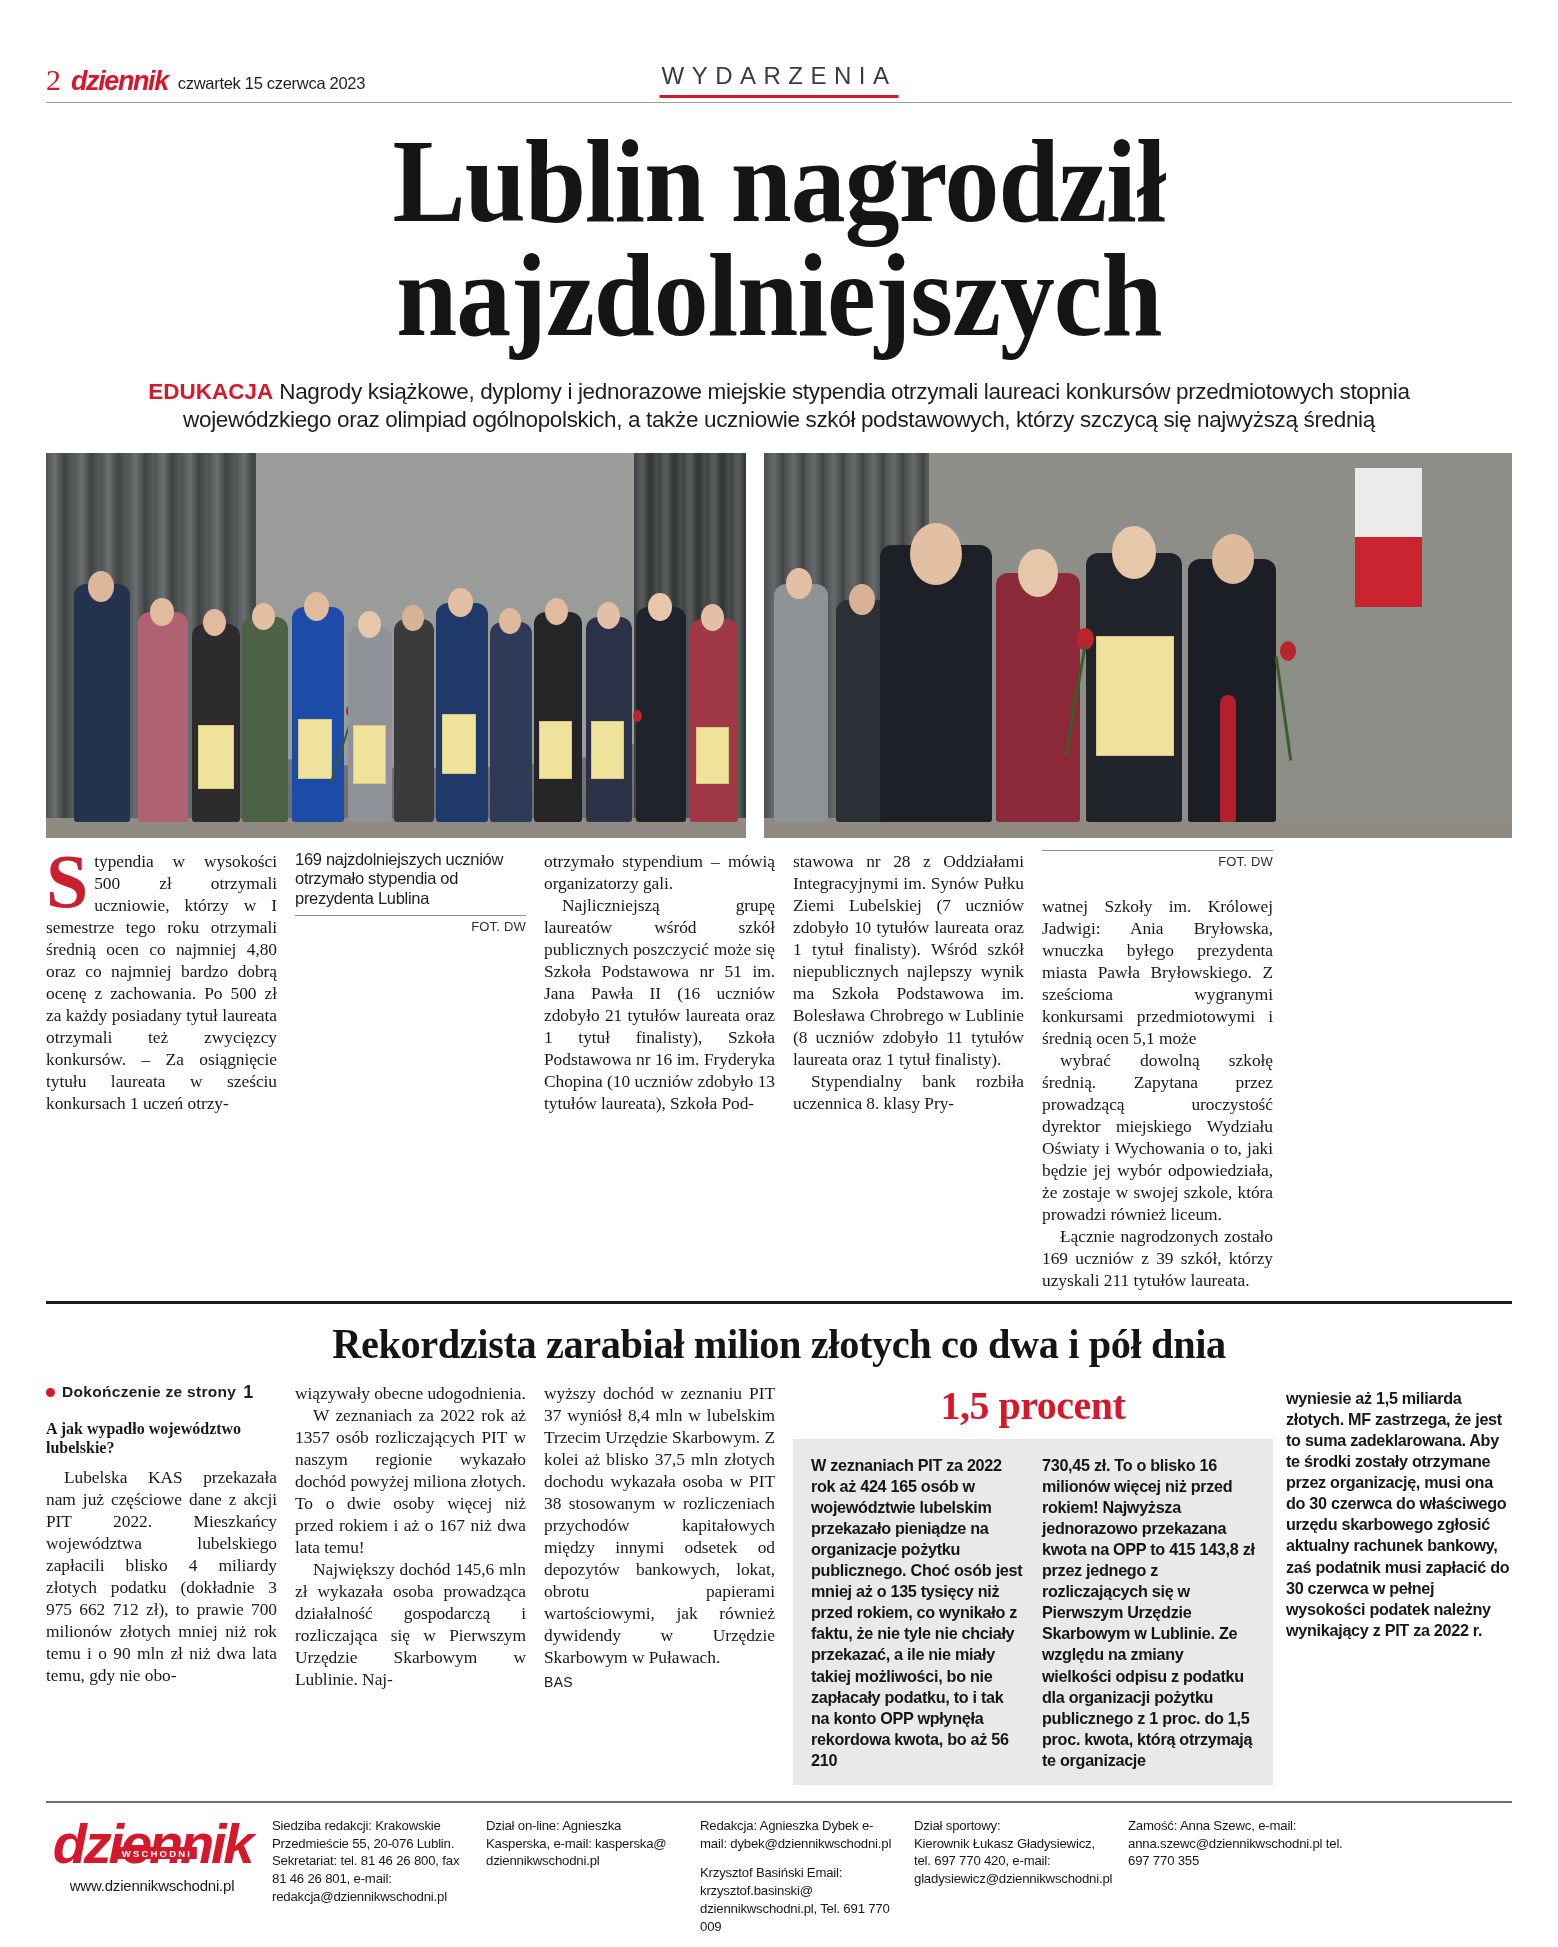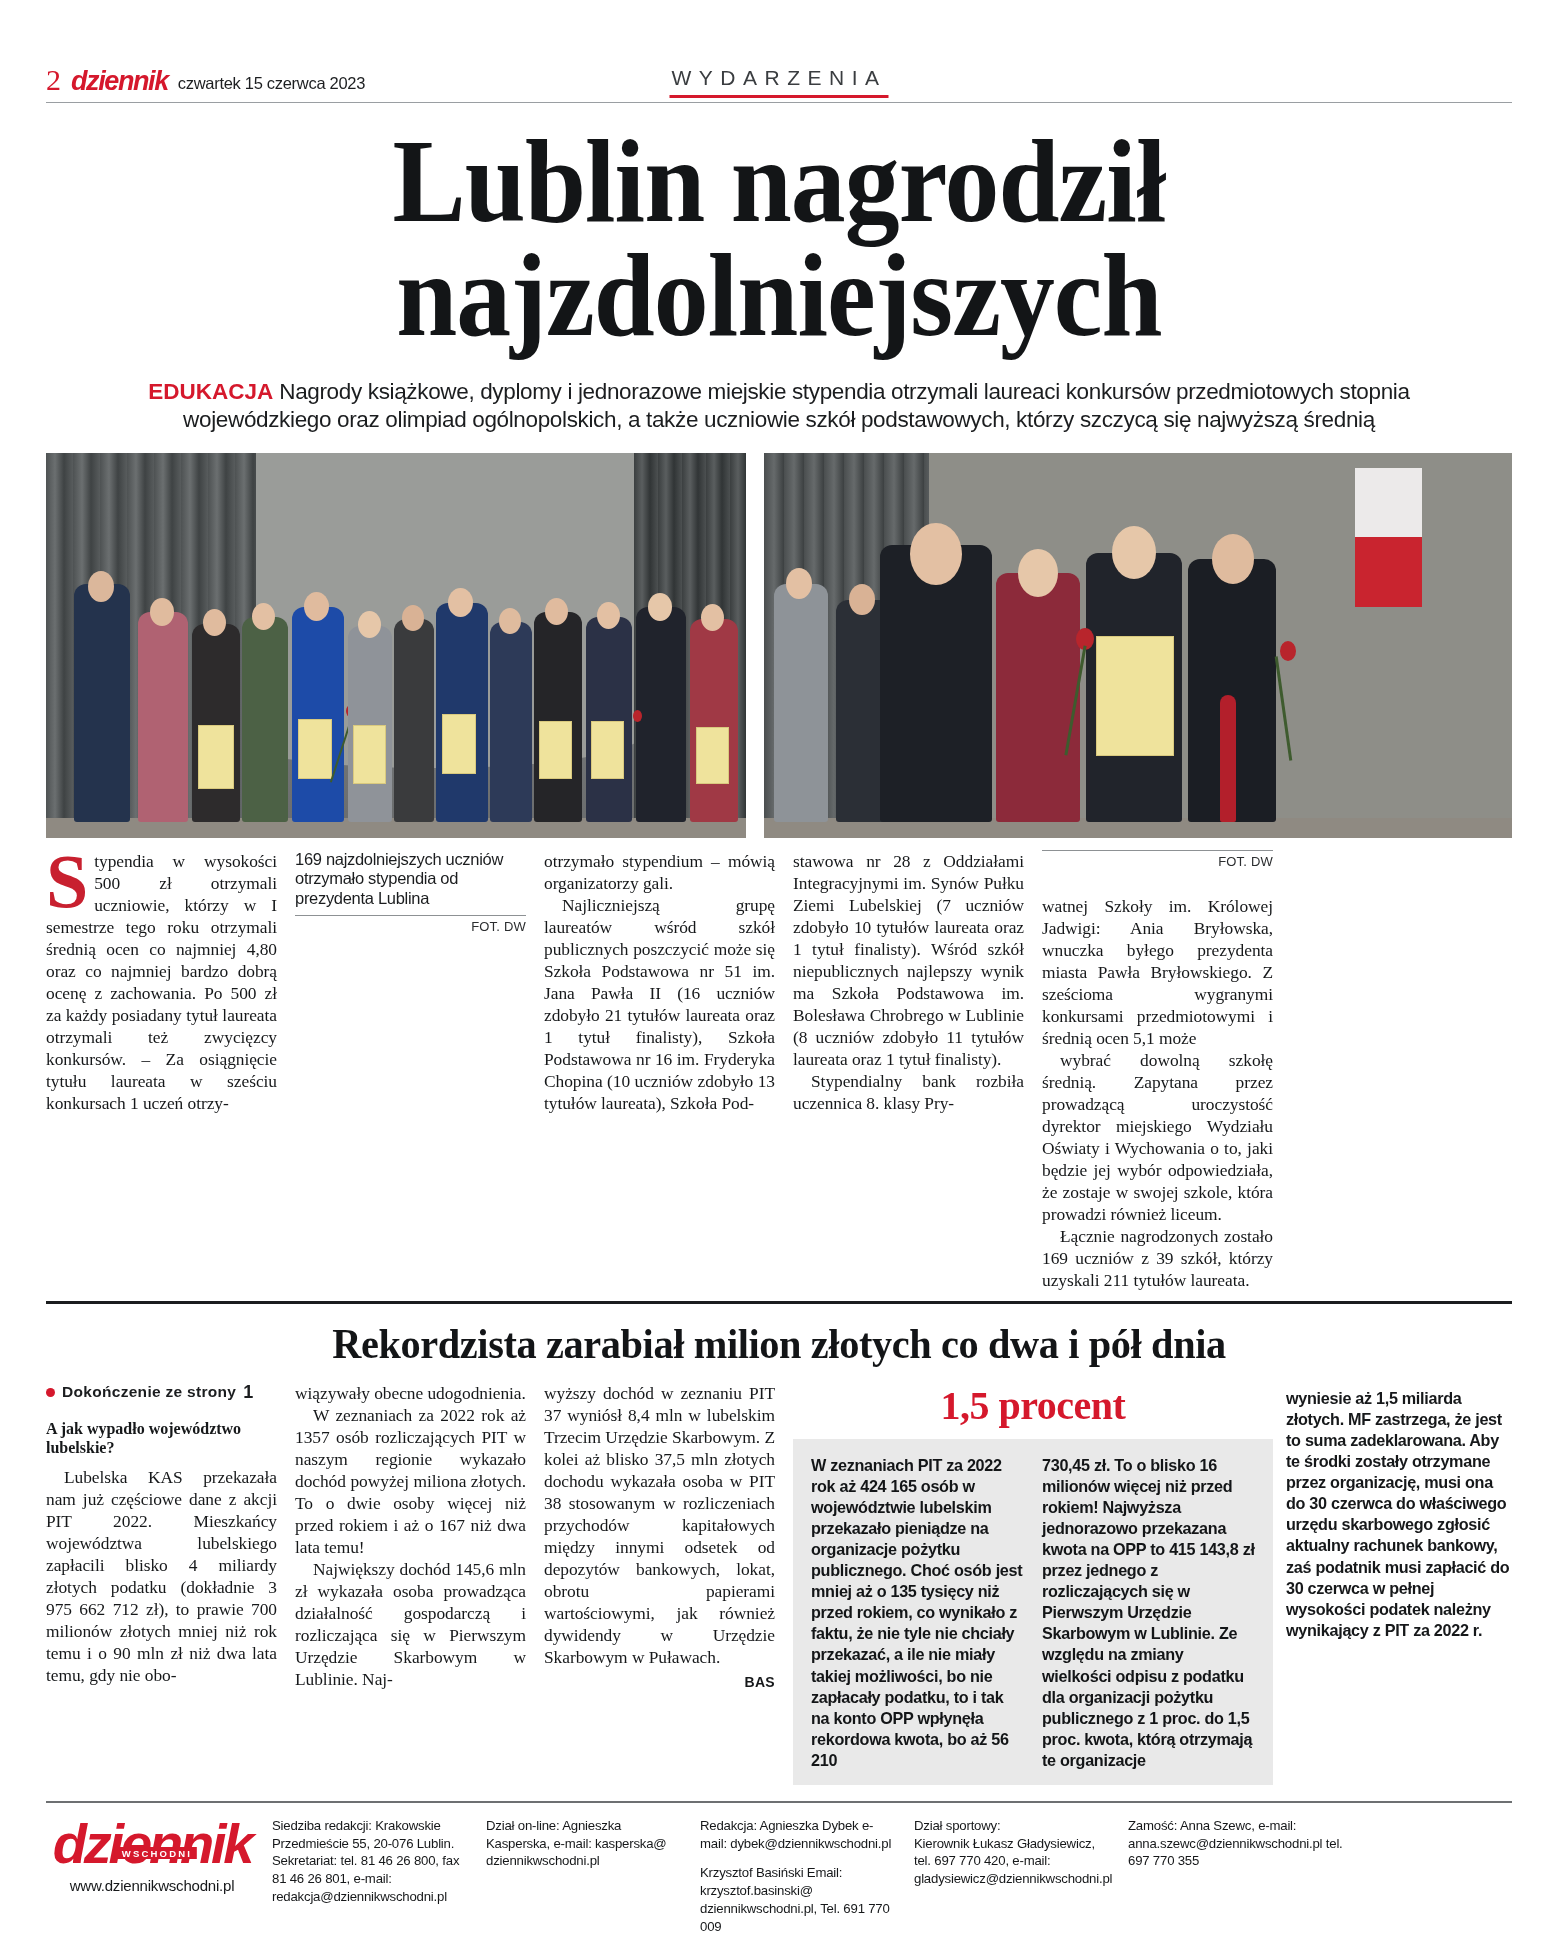--- a/index.html
+++ b/index.html
@@ -15,21 +15,21 @@
 
   
   .topbar{display:flex;align-items:flex-end;gap:10px;padding-top:62px;height:34px;position:relative;}
   .pagenum{font-family:"Liberation Serif",serif;font-size:30px;color:#d5182c;line-height:1;font-weight:400;padding-bottom:1px;}
   .top-logo{
     font-family:"Liberation Sans",sans-serif;font-weight:bold;font-style:italic;
     font-size:27px;color:#d5182c;letter-spacing:-1.4px;line-height:1;padding-bottom:1px;
   }
   .topdate{font-family:"Liberation Sans",sans-serif;font-size:16.5px;color:#1d1f21;padding-bottom:3px;letter-spacing:-0.3px;}
   .section-wrap{position:absolute;left:50%;transform:translateX(-50%);bottom:-2px;text-align:center;}
-  .section-name{font-family:"Liberation Sans",sans-serif;font-size:21px;letter-spacing:7.5px;color:#3a3d40;padding:0 2px 5px 2px;}
+  .section-name{font-family:"Liberation Sans",sans-serif;font-size:24px;letter-spacing:7.5px;color:#3a3d40;padding:0 2px 5px 2px;}
   .section-rule{height:3px;background:#d5182c;width:100%;}
   .topbar-rule{border-top:1px solid #9a9ea2;margin-top:6px;}
 
   
   h1.headline{
     font-family:"Liberation Serif",serif;
     font-weight:bold;
     font-size:118px;
     line-height:0.97;
     text-align:center;
@@ -104,21 +104,21 @@
   
   h2.headline2{
     font-family:"Liberation Serif",serif;font-weight:bold;font-size:42px;
     text-align:center;margin:16px 0 0 0;letter-spacing:-0.4px;color:#131517;
     transform:scaleX(0.96);
   }
   .cont-flag{font-family:"Liberation Sans",sans-serif;font-size:15.5px;font-weight:bold;
     letter-spacing:0.3px;display:flex;align-items:center;gap:7px;margin-bottom:16px;color:#1b1d1f;}
   .dot{width:9px;height:9px;border-radius:50%;background:#d5182c;display:inline-block;}
   .subq{font-family:"Liberation Serif",serif;font-weight:bold;font-size:16px;line-height:1.22;margin:0 0 8px 0;}
-  .byline{font-family:"Liberation Sans",sans-serif;font-weight:bold;font-size:14px;text-align:right;margin-top:6px;letter-spacing:0.3px;}
+  .byline{font-family:"Liberation Sans",sans-serif;font-weight:normal;font-size:14px;margin-top:6px;letter-spacing:0.3px;}
 
   
   .greybox{background:#e9e9e9;padding:16px 18px 14px 18px;display:flex;gap:18px;}
   .gb-title{font-family:"Liberation Serif",serif;font-weight:bold;font-size:40px;color:#d5182c;
     text-align:center;margin:0 0 10px 0;letter-spacing:-0.5px;}
   .gb-col{width:226px;}
   .gb-col p{font-family:"Liberation Sans",sans-serif;font-weight:bold;font-size:16.2px;
     line-height:1.30;margin:0;color:#131517;letter-spacing:-0.3px;}
 
   

